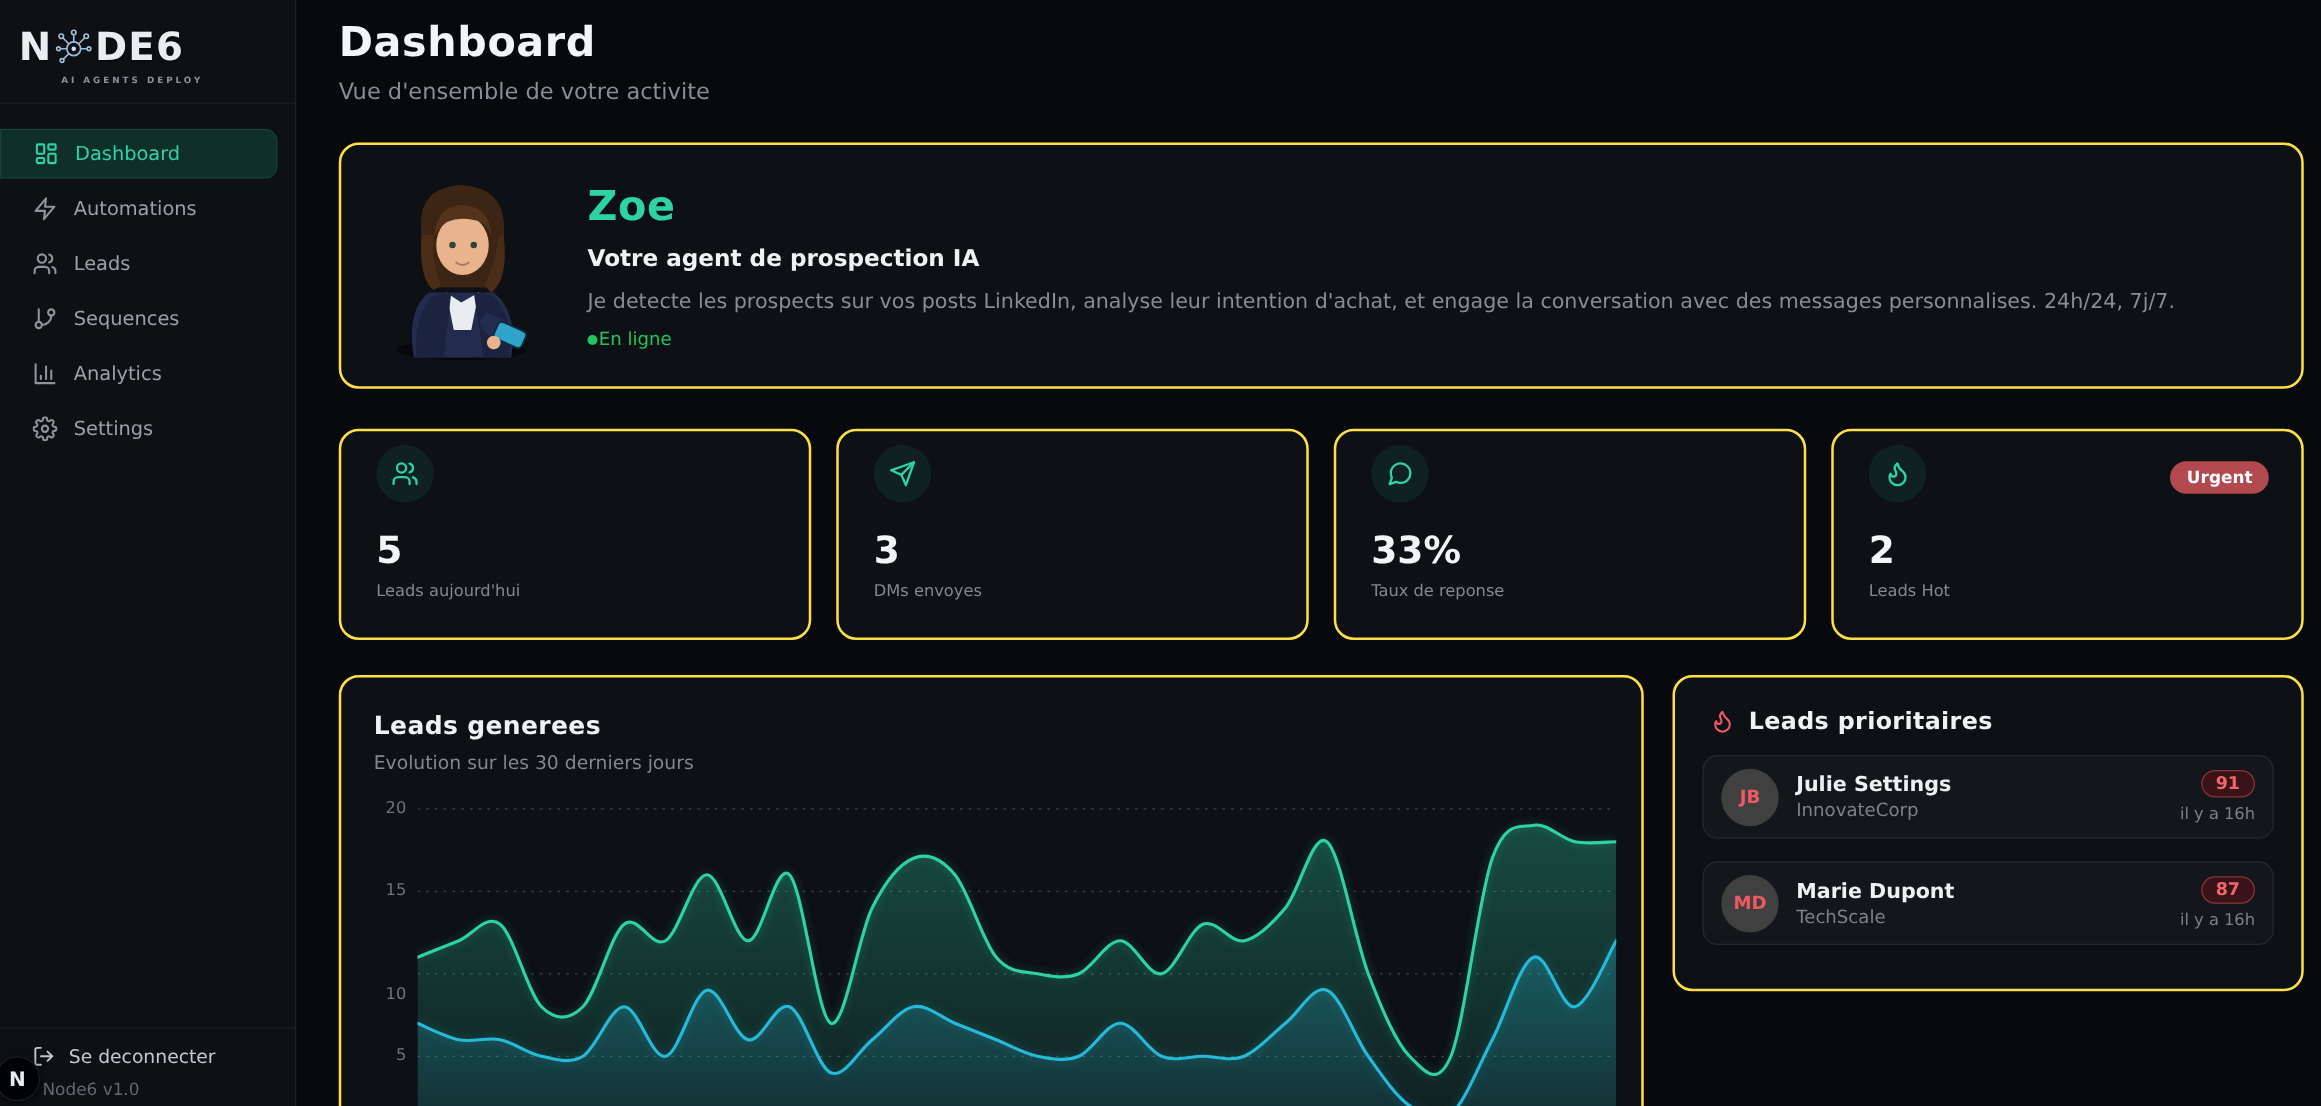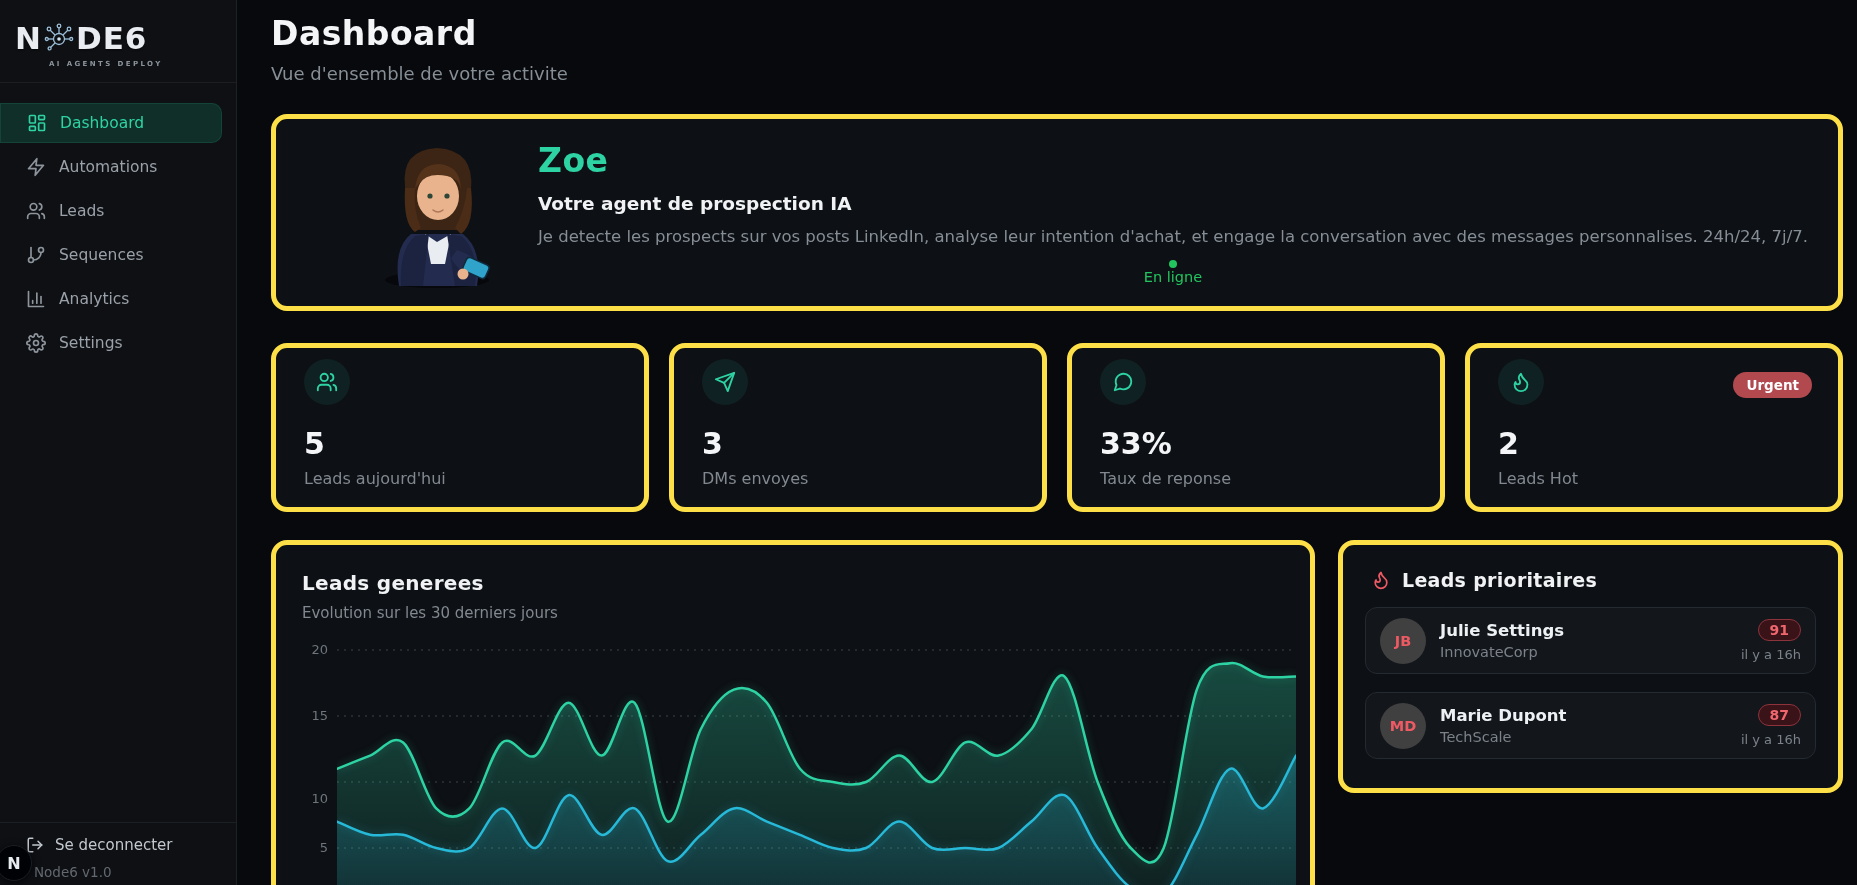--- a/index.html
+++ b/index.html
@@ -29,40 +29,40 @@
   .widget-bubble { position:absolute; left:-4px; top:845px; width:36px; height:36px; border-radius:50%;
     background:#000205; border:1px solid #1a1e23; color:#e8ecf0; display:flex; align-items:center;
     justify-content:center; font-size:16px; font-weight:600; z-index:5; cursor:pointer;
     box-shadow:0 2px 8px rgba(0,0,0,.7); }
 
   
   .main { flex:1; padding:14px 14px 0 34px; overflow:hidden; background:#08090c; }
   .page-title { font-size:33px; font-weight:800; letter-spacing:.5px; color:#f3f5f7; }
   .page-subtitle { font-size:18px; color:#868e96; margin-top:10px; }
 
-  .card { background:#0d1015; border:5px solid #fde047; border-radius:16px;justify-content:flex-end; }
+  .card { background:#0d1015; border:2px solid #fde047; border-radius:16px; }
 
   
   .hero { margin-top:30px; height:197px; display:flex; align-items:center; gap:32px; padding:0 30px; }
   .hero-avatar { width:135px; height:150px; flex-shrink:0; }
   .hero-name { font-size:33px; font-weight:700; color:#2ed3a4; letter-spacing:.5px; }
   .hero-role { font-size:18.5px; font-weight:700; color:#f0f2f4; margin-top:13px; }
   .hero-desc { font-size:16.5px; color:#858d95; margin-top:13px; }
-  .hero-status { display:flex; align-items:center; gap:1px; margin-top:14px;flex-direction:column; }
+  .hero-status { display:flex; align-items:center; gap:1px; margin-top:14px; }
   .status-dot { width:8px; height:8px; border-radius:50%; background:#22c55e; }
   .hero-status span { font-size:14.5px; color:#22c55e; }
 
   
   .stats-row { margin-top:32px; display:grid; grid-template-columns:repeat(4,1fr); gap:20px; }
   .stat-card { height:169px; padding:11px 28px; position:relative; }
   .stat-icon { width:46px; height:46px; border-radius:50%; background:rgba(46,211,164,.09);
     display:flex; align-items:center; justify-content:center; }
   .stat-icon svg { width:22px; height:22px; stroke:#2ed3a4; }
   .stat-value { font-size:30px; font-weight:700; color:#f3f5f7; margin-top:21px; }
-  .stat-label { font-size:16px; color:#81888f; margin-top:8px; }
+  .stat-label { font-size:13px; color:#81888f; margin-top:8px; }
   .urgent-badge { position:absolute; right:26px; top:24px; background:#b1494f; color:#fff;
     font-size:13.5px; font-weight:700; padding:5px 13px; border-radius:999px; }
 
   
   .bottom-row { margin-top:28px; display:flex; gap:23px; align-items:flex-start; }
   .chart-card { width:1044px; height:420px; padding:26px 24px 0 26px; overflow:hidden; }
   .chart-title { font-size:20px; font-weight:700; color:#f0f2f4; letter-spacing:.3px; }
   .chart-subtitle { font-size:15px; color:#81888f; margin-top:9px; }
   .chart-body { position:relative; margin-top:13px; height:280px; }
   .y-label { position:absolute; left:0; width:26px; text-align:right; font-size:13px; color:#6e757c; }

